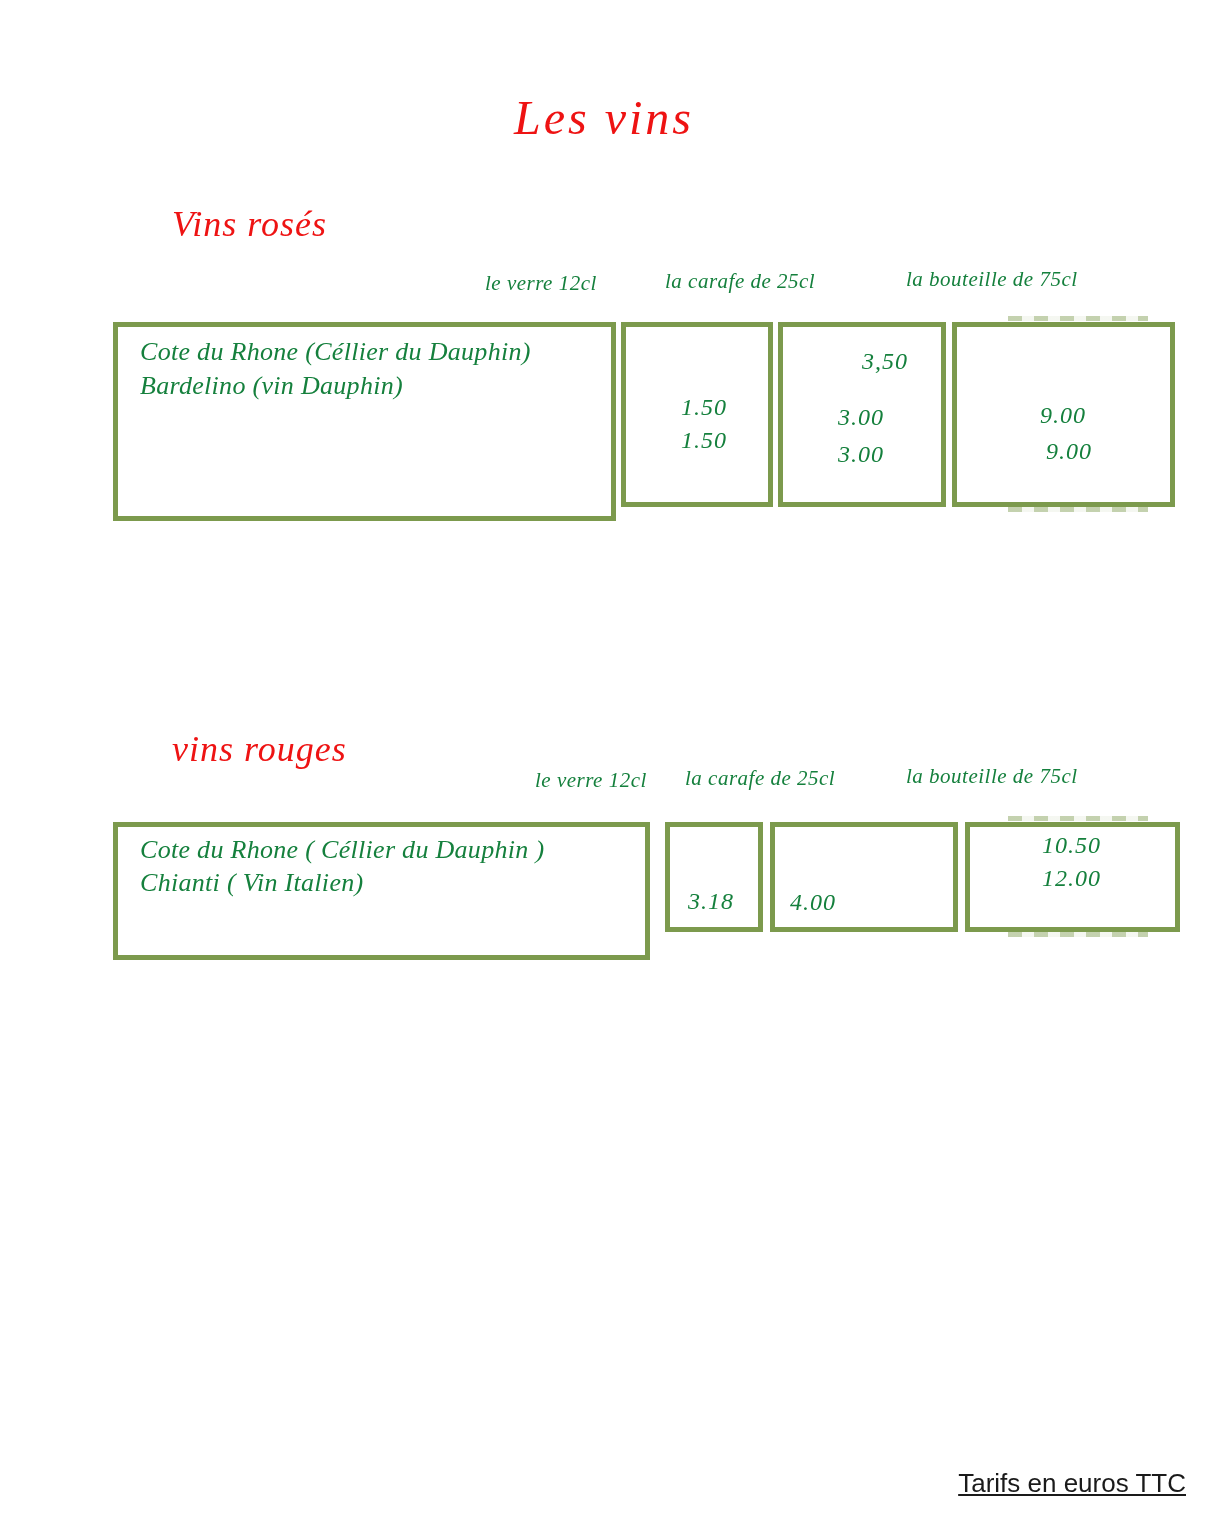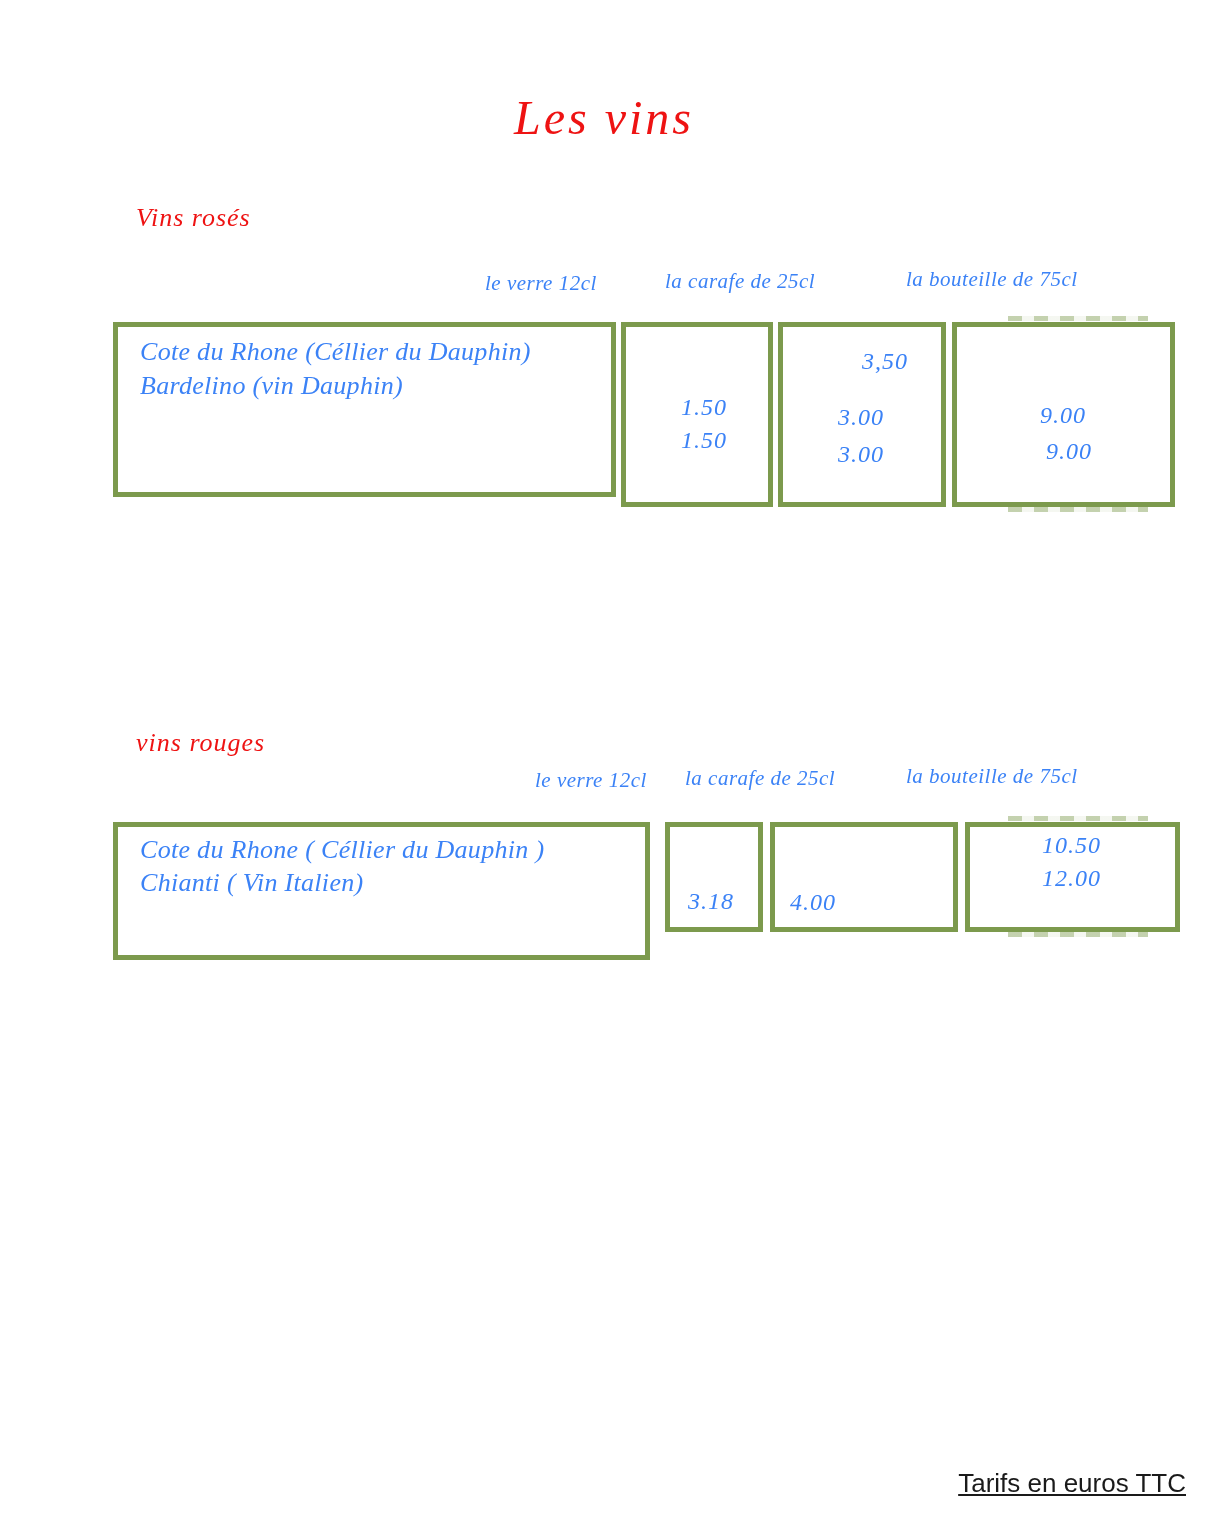--- a/index.html
+++ b/index.html
@@ -8,35 +8,36 @@
     width: 1208px;
     height: 1514px;
     background: #ffffff;
     overflow: hidden;
     font-family: "Liberation Serif", serif;
   }
   
   .script {
     font-family: "Liberation Serif", serif;
     font-style: italic;
-    color: #3b82f6;
+    color: #15803d;
   }
   .red { color: #ee1313; }
 
   .title {
     position: absolute;
     top: 90px; left: 0; width: 100%;
     text-align: center;
     font-size: 48px;
     letter-spacing: 3px;
   }
   .section-heading {
     position: absolute;
-    font-size: 26px;
+    font-size: 36px;
     letter-spacing: 1px;
+    margin-left: 36px;
   }
   .heading-rose  { top: 203px; left: 136px; }
   .heading-rouge { top: 728px; left: 136px; }
 
   .col-header {
     position: absolute;
     font-size: 21px;
     letter-spacing: 0.5px;
     white-space: nowrap;
   }
@@ -47,21 +48,21 @@
   .h-rouge-carafe    { top: 766px; left: 685px; }
   .h-rouge-bouteille { top: 764px; left: 906px; }
 
   .cell {
     position: absolute;
     background: #ffffff;
     border: 5px solid #7c9a4d;
     box-sizing: border-box;
   }
   
-  .c-rose-names     { left: 113px; top: 322px; width: 503px; height: 175px; }
+  .c-rose-names     { left: 113px; top: 322px; width: 503px; height: 199px; }
   .c-rose-verre     { left: 621px; top: 322px; width: 152px; height: 185px; }
   .c-rose-carafe    { left: 778px; top: 322px; width: 168px; height: 185px; }
   .c-rose-bouteille { left: 952px; top: 322px; width: 223px; height: 185px; }
   
   .c-rouge-names     { left: 113px; top: 822px; width: 537px; height: 138px; }
   .c-rouge-verre     { left: 665px; top: 822px; width:  98px; height: 110px; }
   .c-rouge-carafe    { left: 770px; top: 822px; width: 188px; height: 110px; }
   .c-rouge-bouteille { left: 965px; top: 822px; width: 215px; height: 110px; }
 
   .names-stack { padding: 8px 0 0 22px; }

